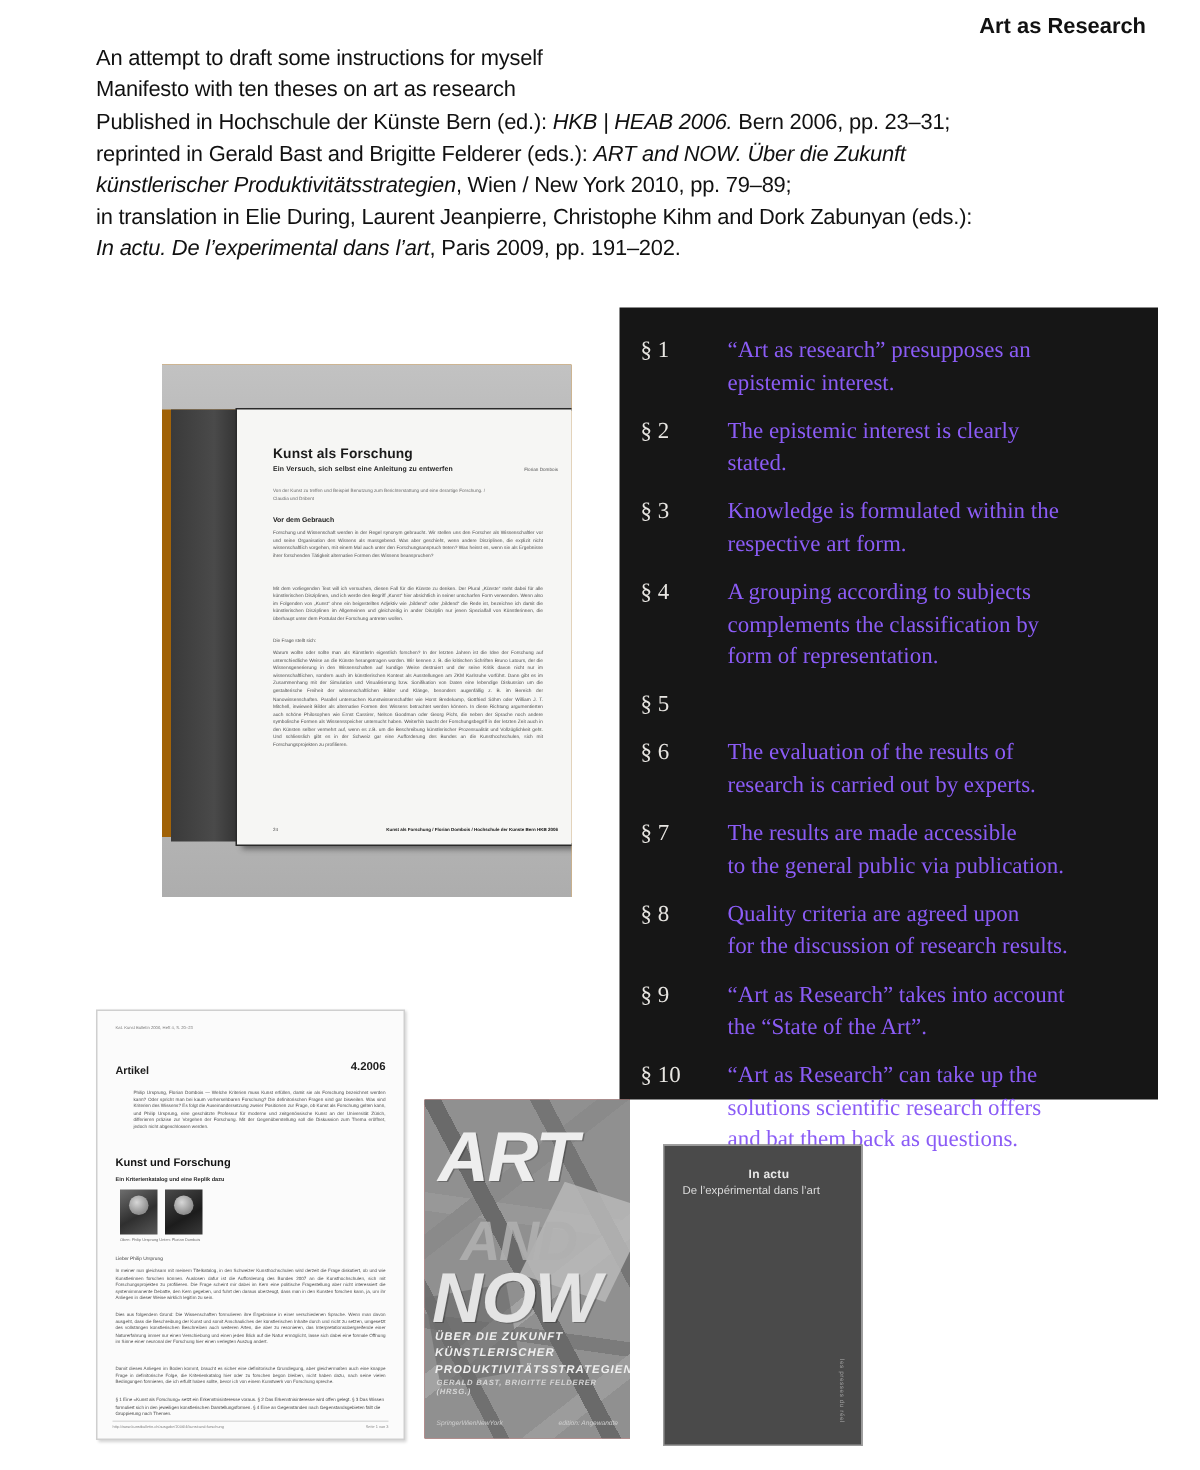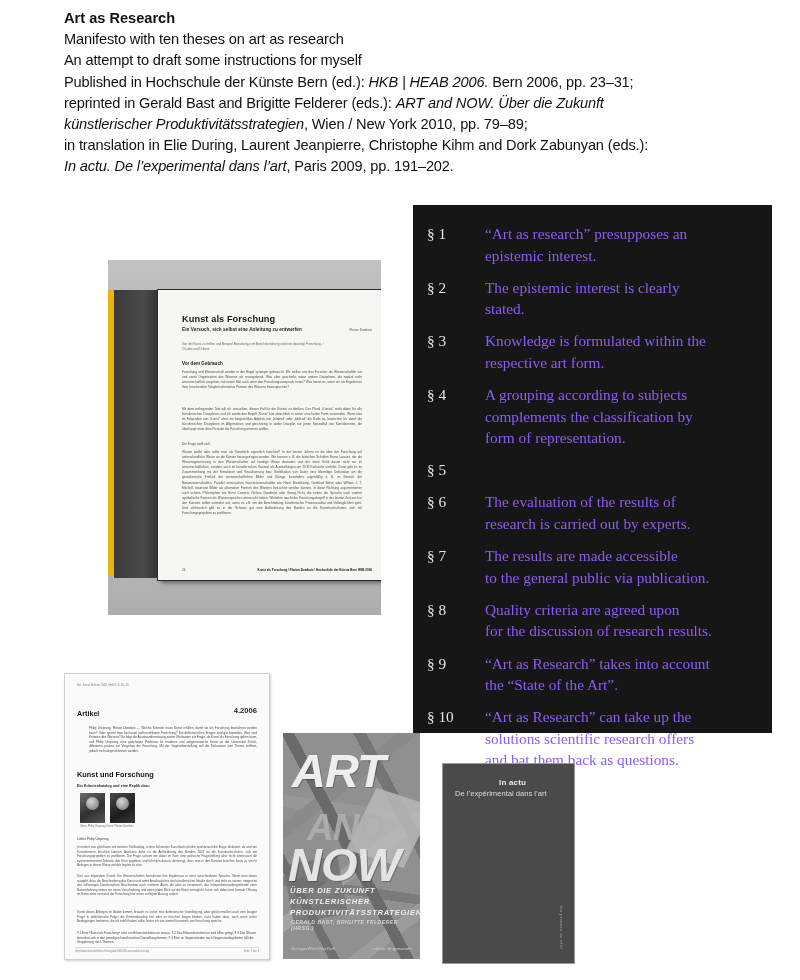--- a/index.html
+++ b/index.html
@@ -27,33 +27,33 @@
     font-size: 14.6px;
     line-height: 21.2px;
     letter-spacing: -0.15px;
     white-space: nowrap;
     color: #111;
   }
   .hdr-title {
     font-weight: bold;
     font-size: 14.6px;
     line-height: 21.2px;
+    text-align: right;
   }
   .it { font-style: italic; }
 
   
   #photo-article {
     position: absolute;
     left: 108px;
     top: 243px;
     width: 273px;
     height: 355px;
-    background: #eab308;
+    background: #a16207;
     overflow: hidden;
-    margin-top: 17px;
   }
   #photo-article .desk-top {
     position: absolute;
     left: 0; top: 0; right: 0; height: 30px;
     background: linear-gradient(#c2c2c2, #bdbdbd);
   }
   #photo-article .desk-bottom {
     position: absolute;
     left: 0; bottom: 0; right: 0; height: 40px;
     background: linear-gradient(#b3b3b3, #adadad);
@@ -377,22 +377,22 @@
     writing-mode: vertical-rl;
     letter-spacing: .4px;
   }
 </style>
 </head>
 <body>
 
 <div id="header-block">
   <div class="hdr-title">Art as Research</div>
   <div id="header-lines">
+      <div class="hdr-line"><span>An attempt to draft some instructions for myself</span></div>
       <div class="hdr-line"><span>Manifesto with ten theses on art as research</span></div>
-      <div class="hdr-line"><span>An attempt to draft some instructions for myself</span></div>
       <div class="hdr-line"><span>Published in Hochschule der Künste Bern (ed.): </span><span class="it">HKB | HEAB 2006.</span><span> Bern 2006, pp. 23–31;</span></div>
       <div class="hdr-line"><span>reprinted in Gerald Bast and Brigitte Felderer (eds.): </span><span class="it">ART and NOW. Über die Zukunft</span></div>
       <div class="hdr-line"><span class="it">künstlerischer Produktivitätsstrategien</span><span>, Wien / New York 2010, pp. 79–89;</span></div>
       <div class="hdr-line"><span>in translation in Elie During, Laurent Jeanpierre, Christophe Kihm and Dork Zabunyan (eds.):</span></div>
       <div class="hdr-line"><span class="it">In actu. De l’experimental dans l’art</span><span>, Paris 2009, pp. 191–202.</span></div>
     </div>
 </div>
 
 <div id="photo-article">
   <div class="desk-top"></div>

